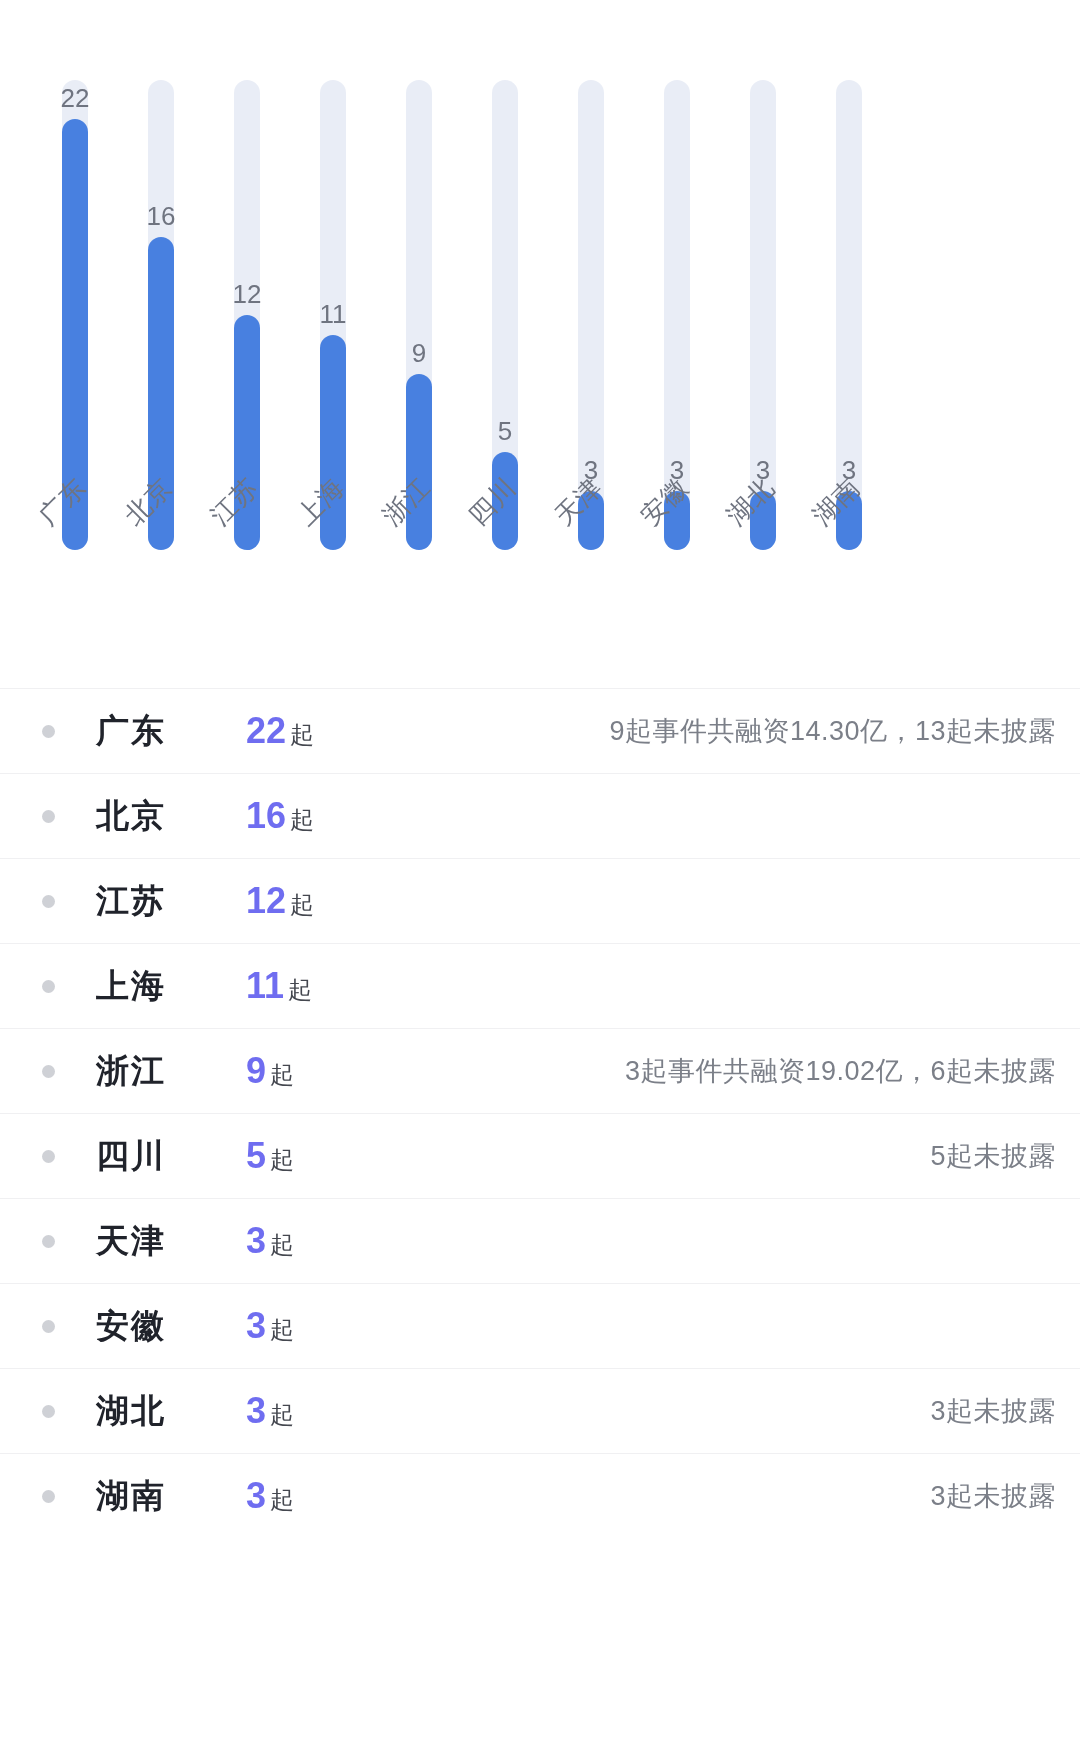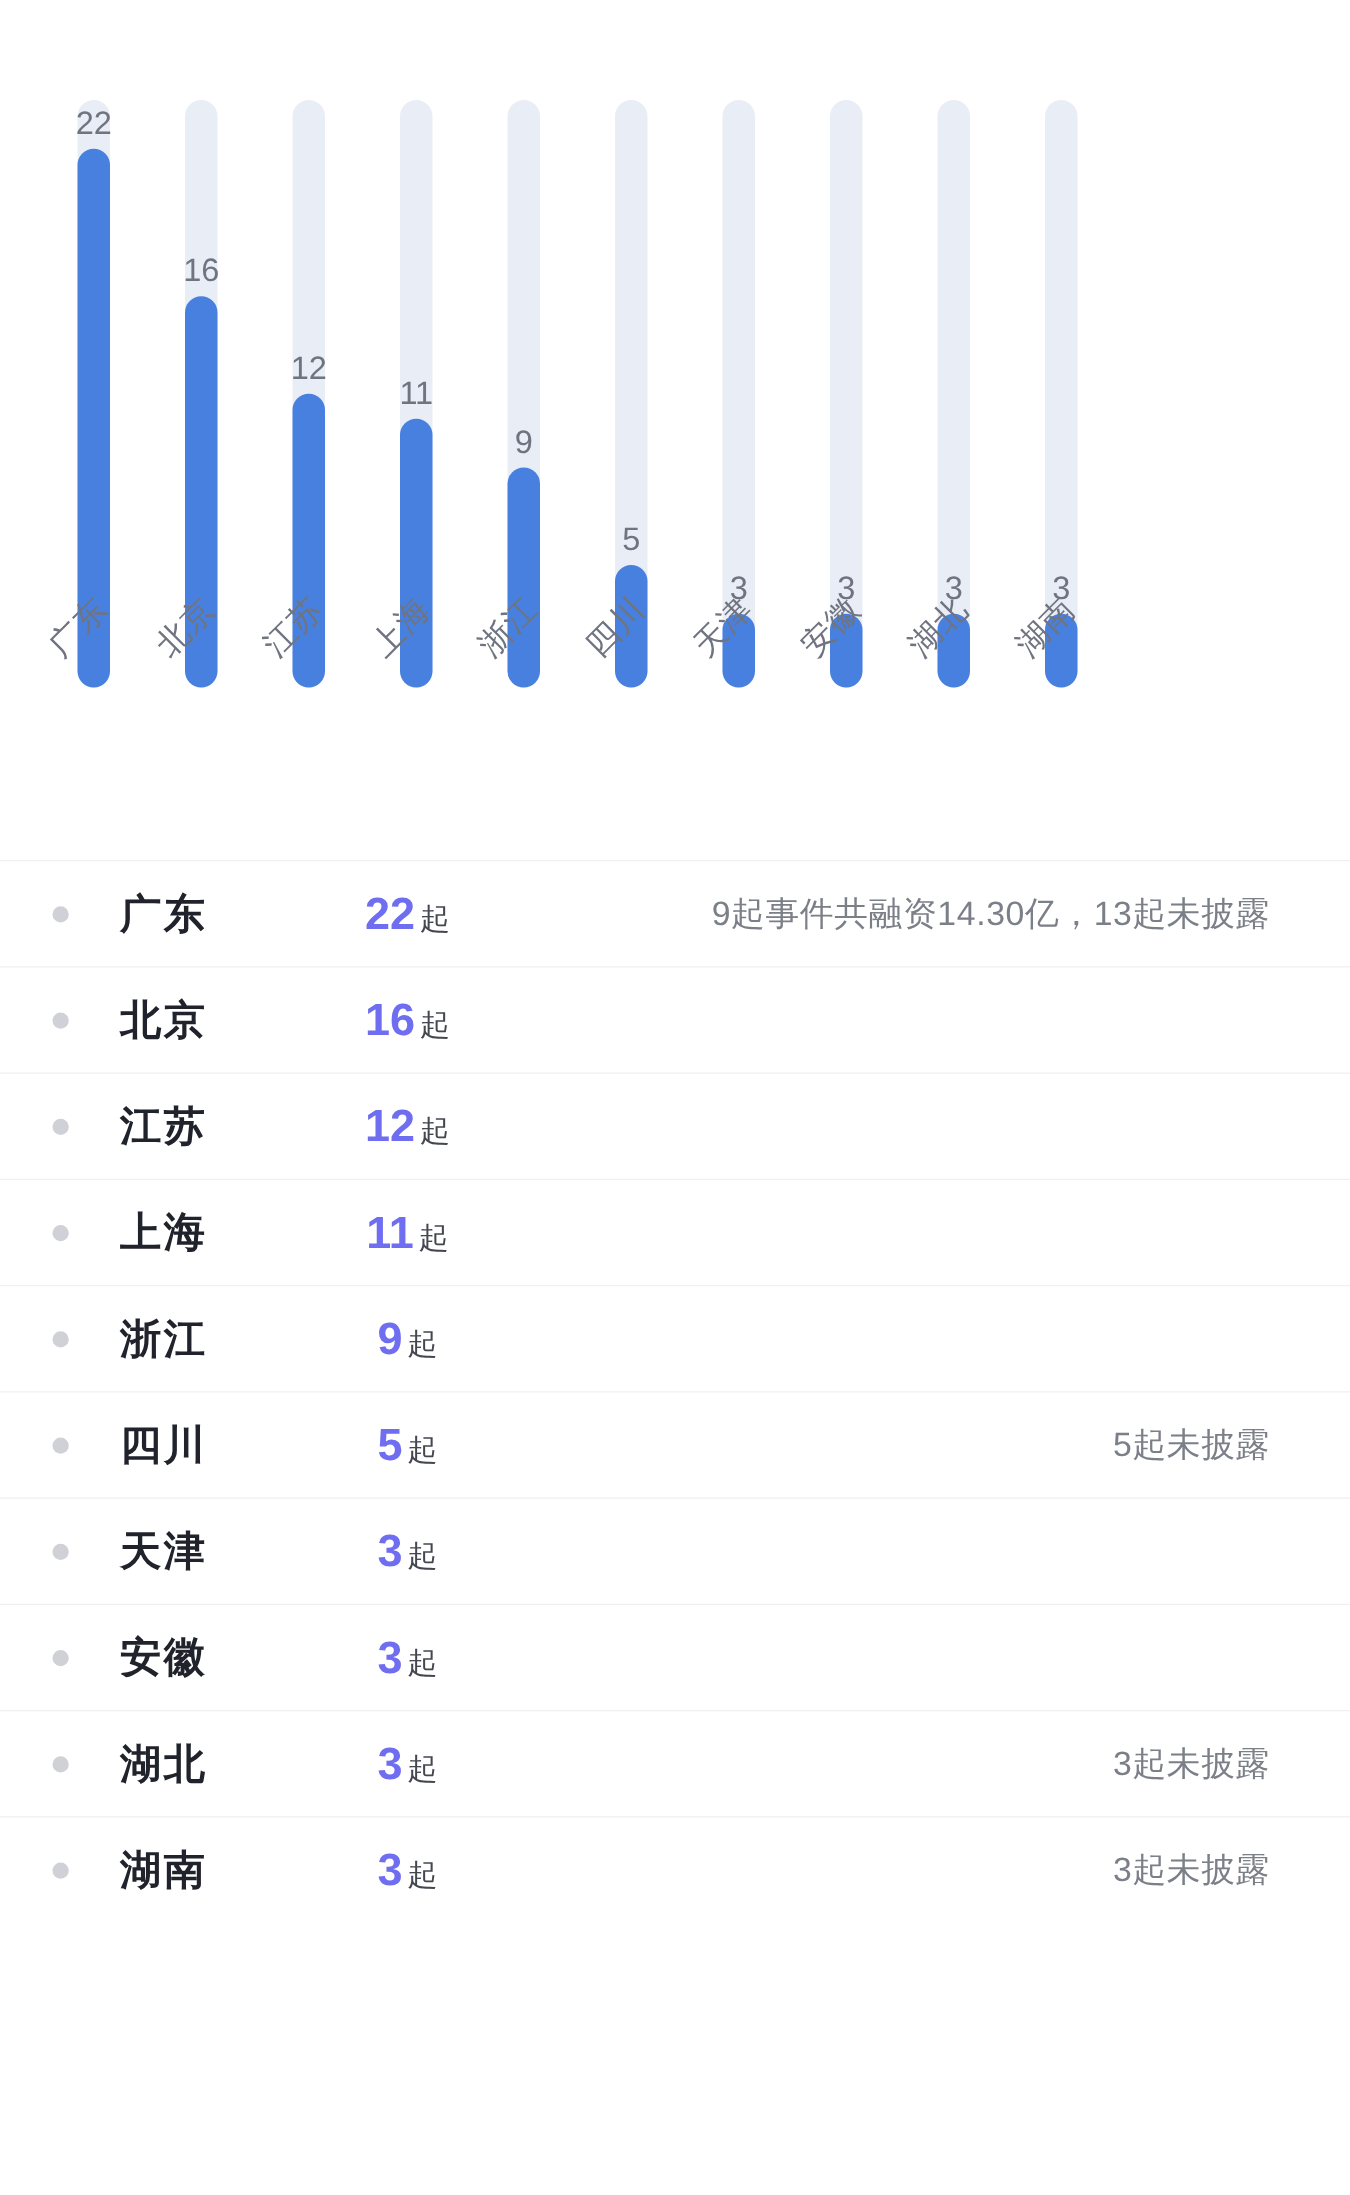--- a/index.html
+++ b/index.html
@@ -108,37 +108,37 @@
   }
   .region {
     width: 150px;
     font-size: 33px;
     font-weight: bold;
     color: #20232b;
     letter-spacing: 2px;
   }
   .count-cell {
     width: 160px;
-    text-align: center;
+    text-align: left;
     white-space: nowrap;
   }
   .count-num {
     font-size: 36px;
     font-weight: bold;
     color: #6f6df0;
   }
   .count-unit {
     font-size: 24px;
     color: #44474f;
     margin-left: 4px;
   }
   .detail {
     flex: 1;
     text-align: right;
-    padding-right: 64px;
+    padding-right: 24px;
     font-size: 27px;
     color: #7b7f88;
     letter-spacing: 0.5px;
     white-space: nowrap;
   }
 </style>
 </head>
 <body>
 
 <div class="chart">
@@ -235,20 +235,21 @@
       </div>
       <div class="region">上海</div>
       <div class="count-cell"><span class="count-num">11</span><span class="count-unit">起</span></div>
     </div>
     <div class="row">
       <div class="dot-cell">
         <span class="dot"></span>
       </div>
       <div class="region">浙江</div>
       <div class="count-cell"><span class="count-num">9</span><span class="count-unit">起</span></div>
+      <div class="detail">3起事件共融资19.02亿，6起未披露</div>
     </div>
     <div class="row">
       <div class="dot-cell">
         <span class="dot"></span>
       </div>
       <div class="region">四川</div>
       <div class="count-cell"><span class="count-num">5</span><span class="count-unit">起</span></div>
       <div class="detail">5起未披露</div>
     </div>
     <div class="row">

